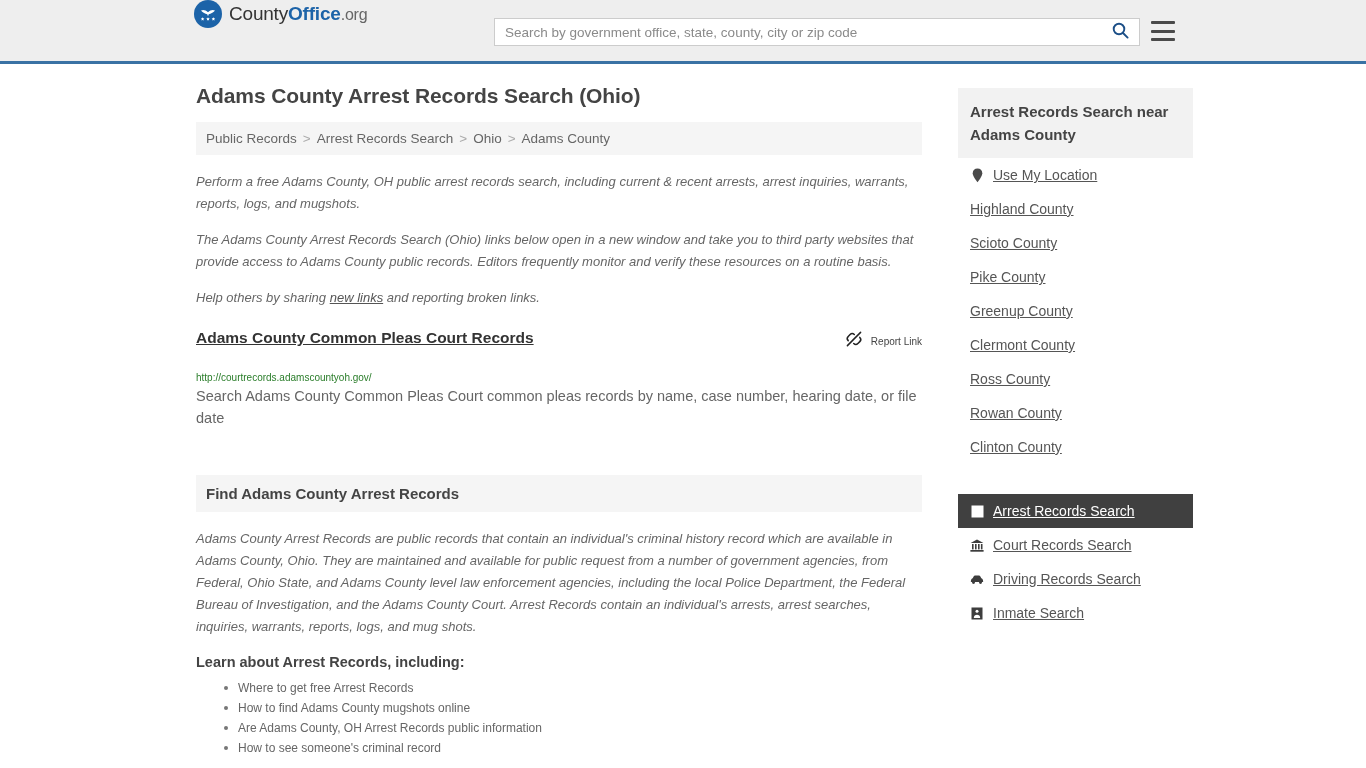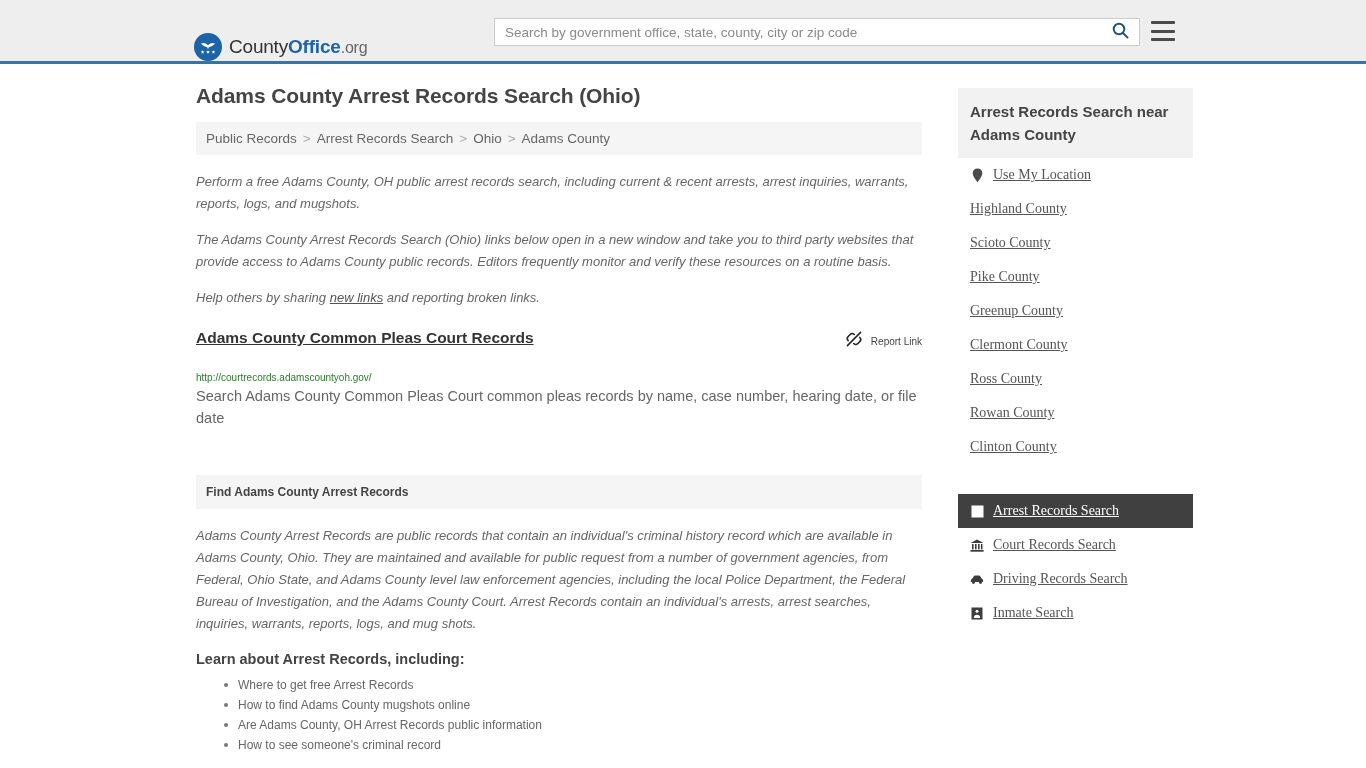--- a/index.html
+++ b/index.html
@@ -12,21 +12,21 @@
     font-family: "Liberation Sans", sans-serif;
     color: #555555;
   }
 
   
   .site-header {
     height: 64px;
     background: #eeeeee;
     border-bottom: 3px solid #3a72a4;
     display: flex;
-    align-items: flex-end;
+    align-items: flex-start;
     position: relative;
   }
   .brand {
     display: flex;
     align-items: center;
     margin-left: 194px;
     gap: 7px;
     text-decoration: none;
   }
   .brand-seal {
@@ -186,21 +186,21 @@
     font-size: 14.5px;
     line-height: 22px;
     color: #666666;
     margin-top: 2px;
   }
 
   
   .section-header {
     background: #f5f5f5;
     padding: 10px 10px;
-    font-size: 12px;
+    font-size: 15px;
     font-weight: bold;
     color: #444444;
     margin-top: 46px;
     margin-bottom: 16px;
   }
   .lead-in {
     font-size: 14.5px;
     font-weight: bold;
     color: #444444;
     margin: 16px 0 8px 0;
@@ -238,21 +238,20 @@
   }
   .side-list {
     margin: 0; padding: 0;
     list-style: none;
   }
   .side-list li {
     padding: 9px 2px 9px 12px;
     display: flex;
     align-items: center;
     gap: 9px;
-    font-family: Liberation Serif, serif;
   }
   .side-list li a {
     font-size: 14px;
     color: #555555;
     text-decoration: underline;
   }
   .side-list li.active {
     background: #404040;
   }
   .side-list li.active a { color: #ffffff; }

